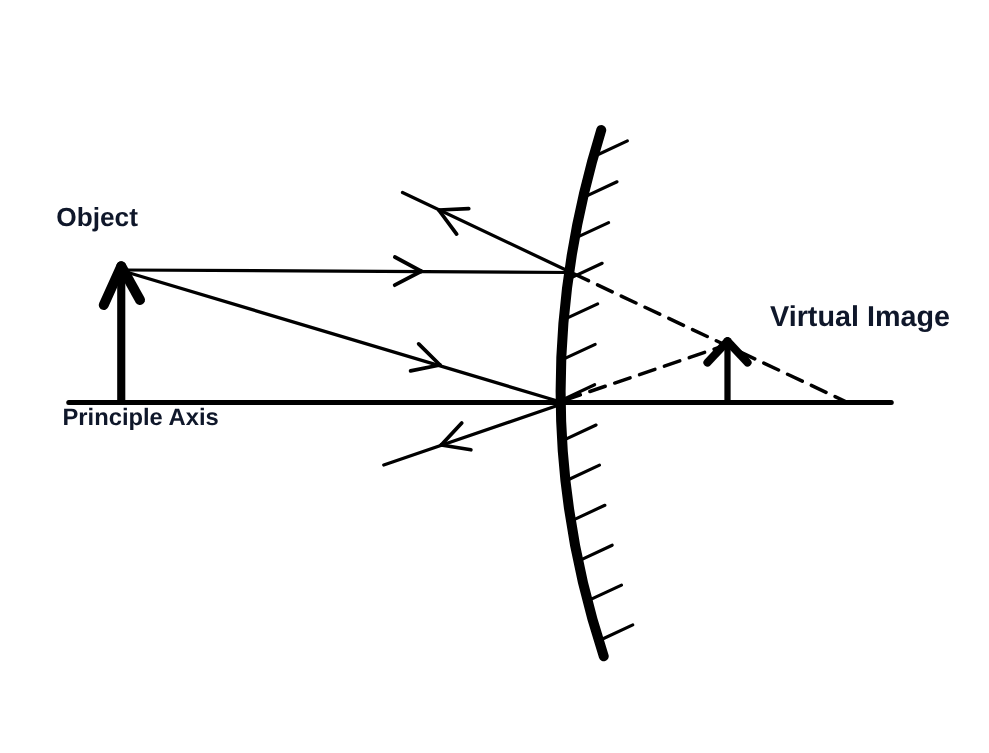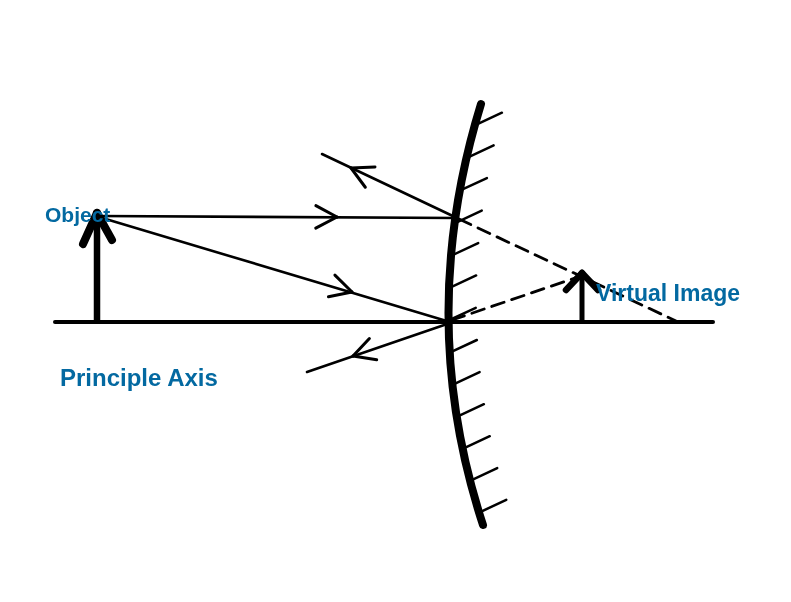--- a/index.html
+++ b/index.html
@@ -7,25 +7,24 @@
     position:relative;
     width:791px;height:602px;
     background:#ffffff;
     overflow:hidden;
     font-family:"Liberation Sans", sans-serif;
   }
   #diagram-svg{position:absolute;left:0;top:0;width:791px;height:602px;display:block;}
   .diagram-label{
     position:absolute;
     font-weight:bold;
-    color:#0369a1;
+    color:#0f172a;
     line-height:1.05;
     white-space:nowrap;
     letter-spacing:0px;
-    margin-top:40px;
   }
 </style>
 </head>
 <body>
 
 <div id="stage">
   <svg id="diagram-svg" xmlns="http://www.w3.org/2000/svg" viewBox="0 0 791 602">
       <line stroke="#000000" fill="none" stroke-linecap="round" x1="55" y1="322" x2="713" y2="322" stroke-width="4"></line>
       <path stroke="#000000" fill="none" stroke-linecap="round" d="M 481 104 Q 415 318 483 525" stroke-width="8"></path>
       <line stroke="#000000" fill="none" stroke-linecap="round" x1="474.73499999999996" y1="125.3825" x2="501.92423361109945" y2="112.703952147779" stroke-width="2.5"></line>
@@ -57,15 +56,15 @@
       <line stroke="#000000" fill="none" stroke-linecap="round" x1="452" y1="320" x2="581" y2="276" stroke-width="2.8" stroke-dasharray="13 8"></line>
       <line stroke="#000000" fill="none" stroke-linecap="round" x1="97" y1="320" x2="97" y2="219" stroke-width="6.5"></line>
       <line stroke="#000000" fill="none" stroke-linecap="round" x1="97" y1="213" x2="83" y2="244" stroke-width="8"></line>
       <line stroke="#000000" fill="none" stroke-linecap="round" x1="97" y1="213" x2="112" y2="240" stroke-width="8"></line>
       <line stroke="#000000" fill="none" stroke-linecap="round" x1="582" y1="321" x2="582" y2="278" stroke-width="5"></line>
       <line stroke="#000000" fill="none" stroke-linecap="round" x1="582" y1="273" x2="566" y2="290" stroke-width="6.5"></line>
       <line stroke="#000000" fill="none" stroke-linecap="round" x1="582" y1="273" x2="598" y2="290" stroke-width="6.5"></line>
     </svg>
 
   <div class="diagram-label" style="left: 45px; top: 164px; font-size: 21px;">Object</div>
-  <div class="diagram-label" style="left: 60px; top: 325px; font-size: 24px;">Principle Axis</div>
-  <div class="diagram-label" style="left: 596px; top: 241px; font-size: 23px;">Virtual Image</div>
+  <div class="diagram-label" style="left: 50px; top: 325px; font-size: 19px;">Principle Axis</div>
+  <div class="diagram-label" style="left: 616px; top: 241px; font-size: 23px;">Virtual Image</div>
 </div>
 
 </body></html>

